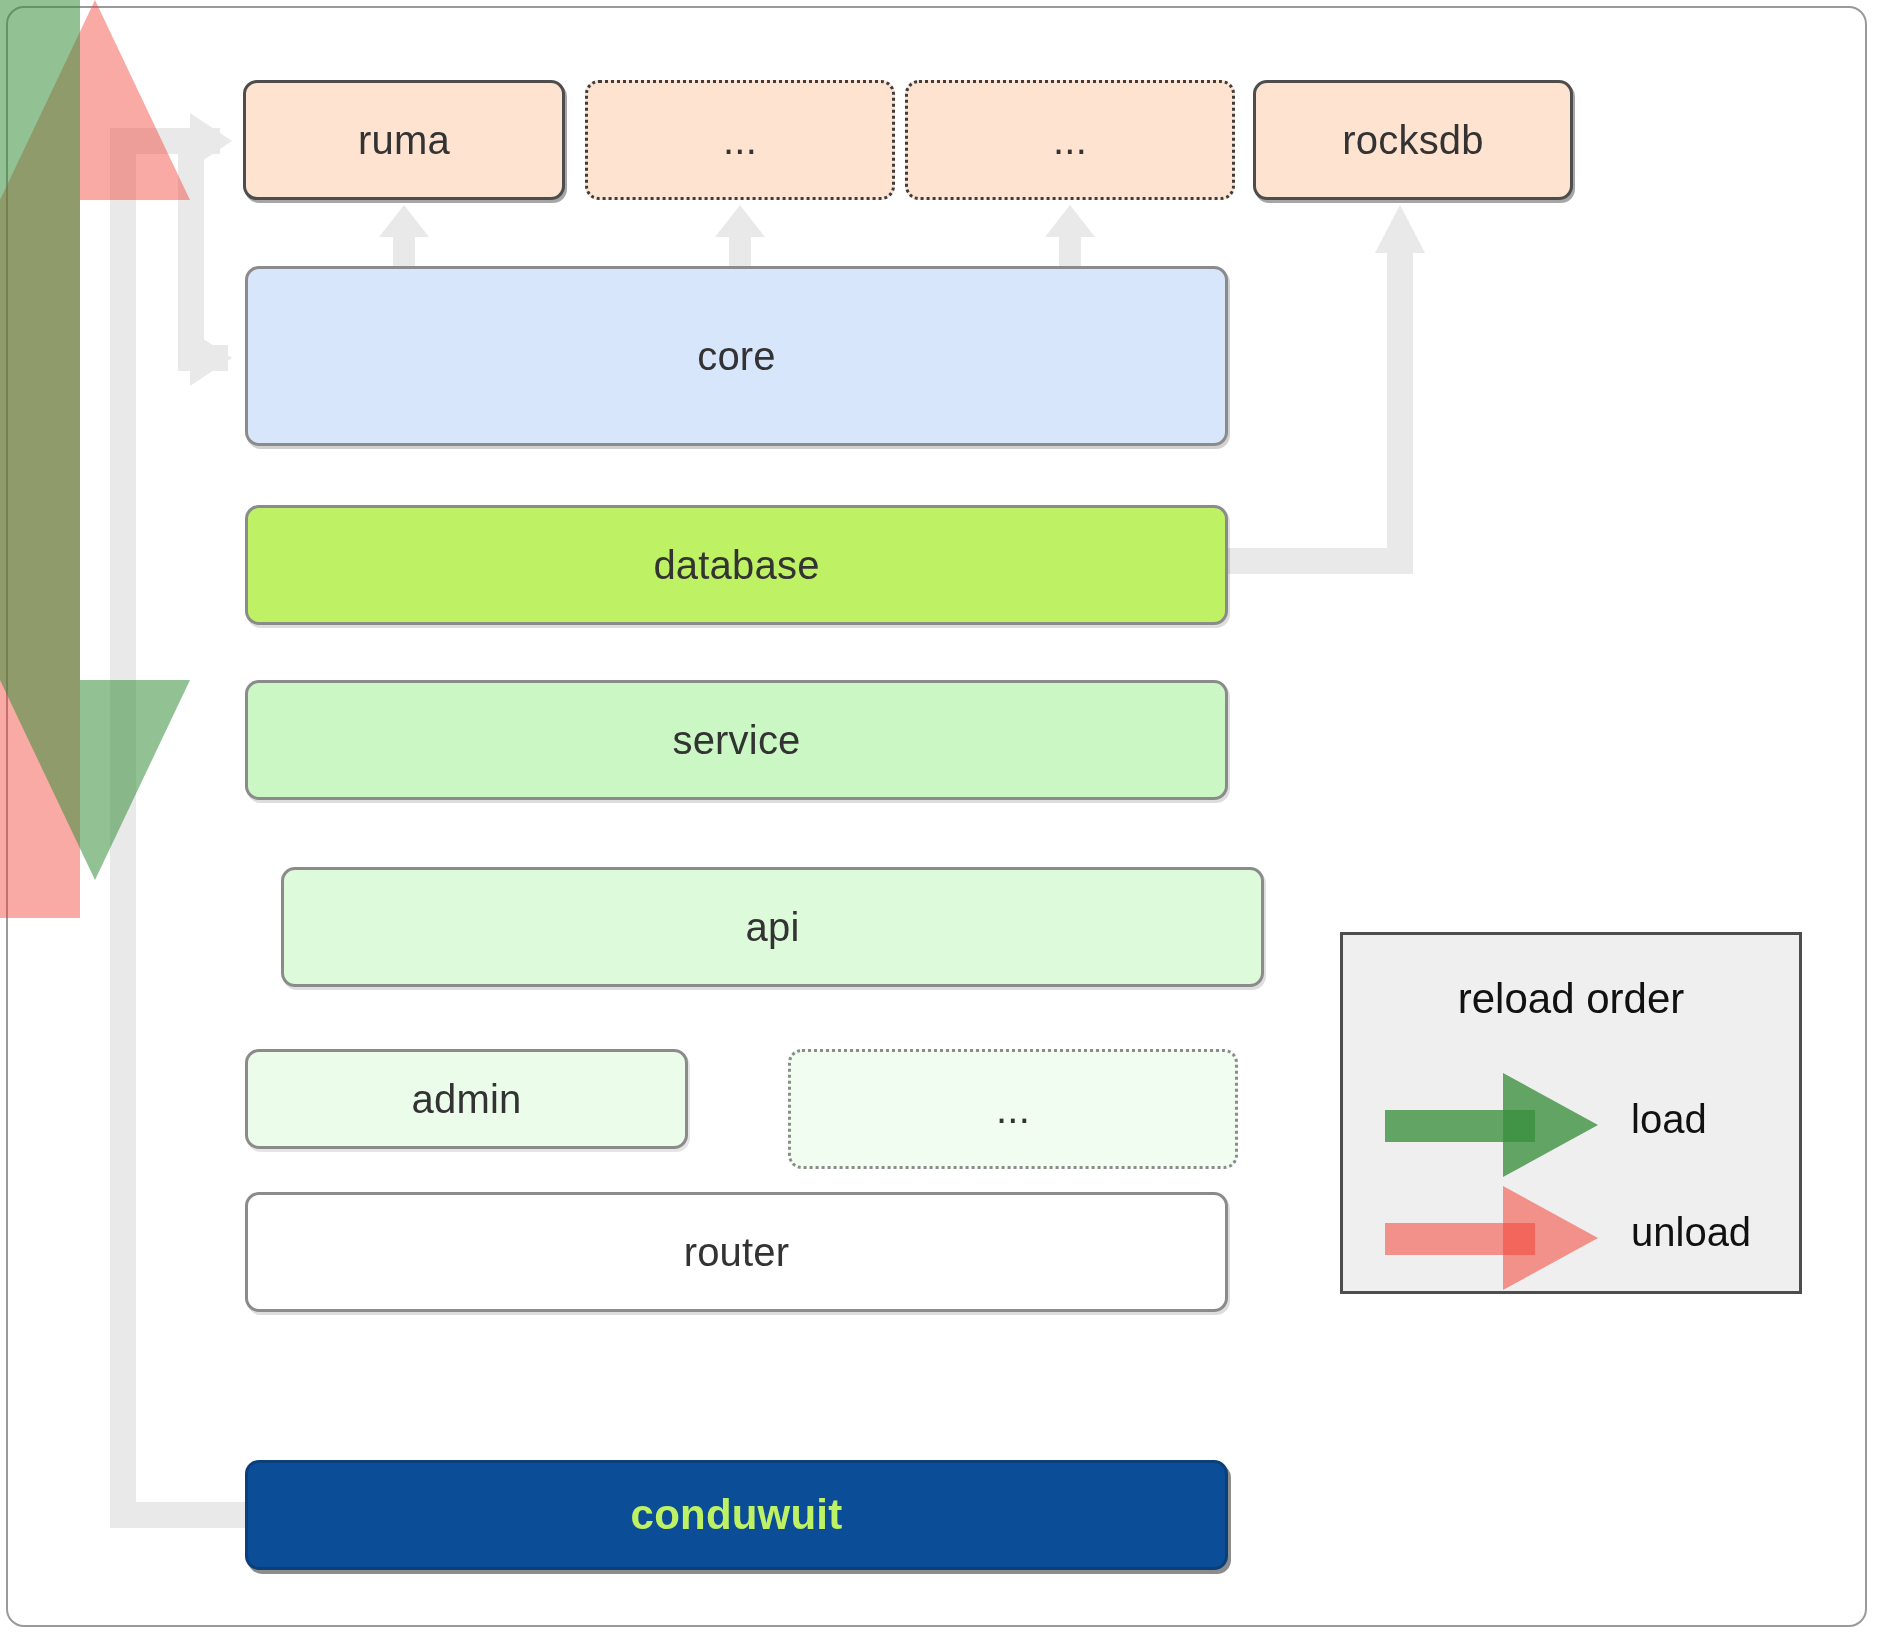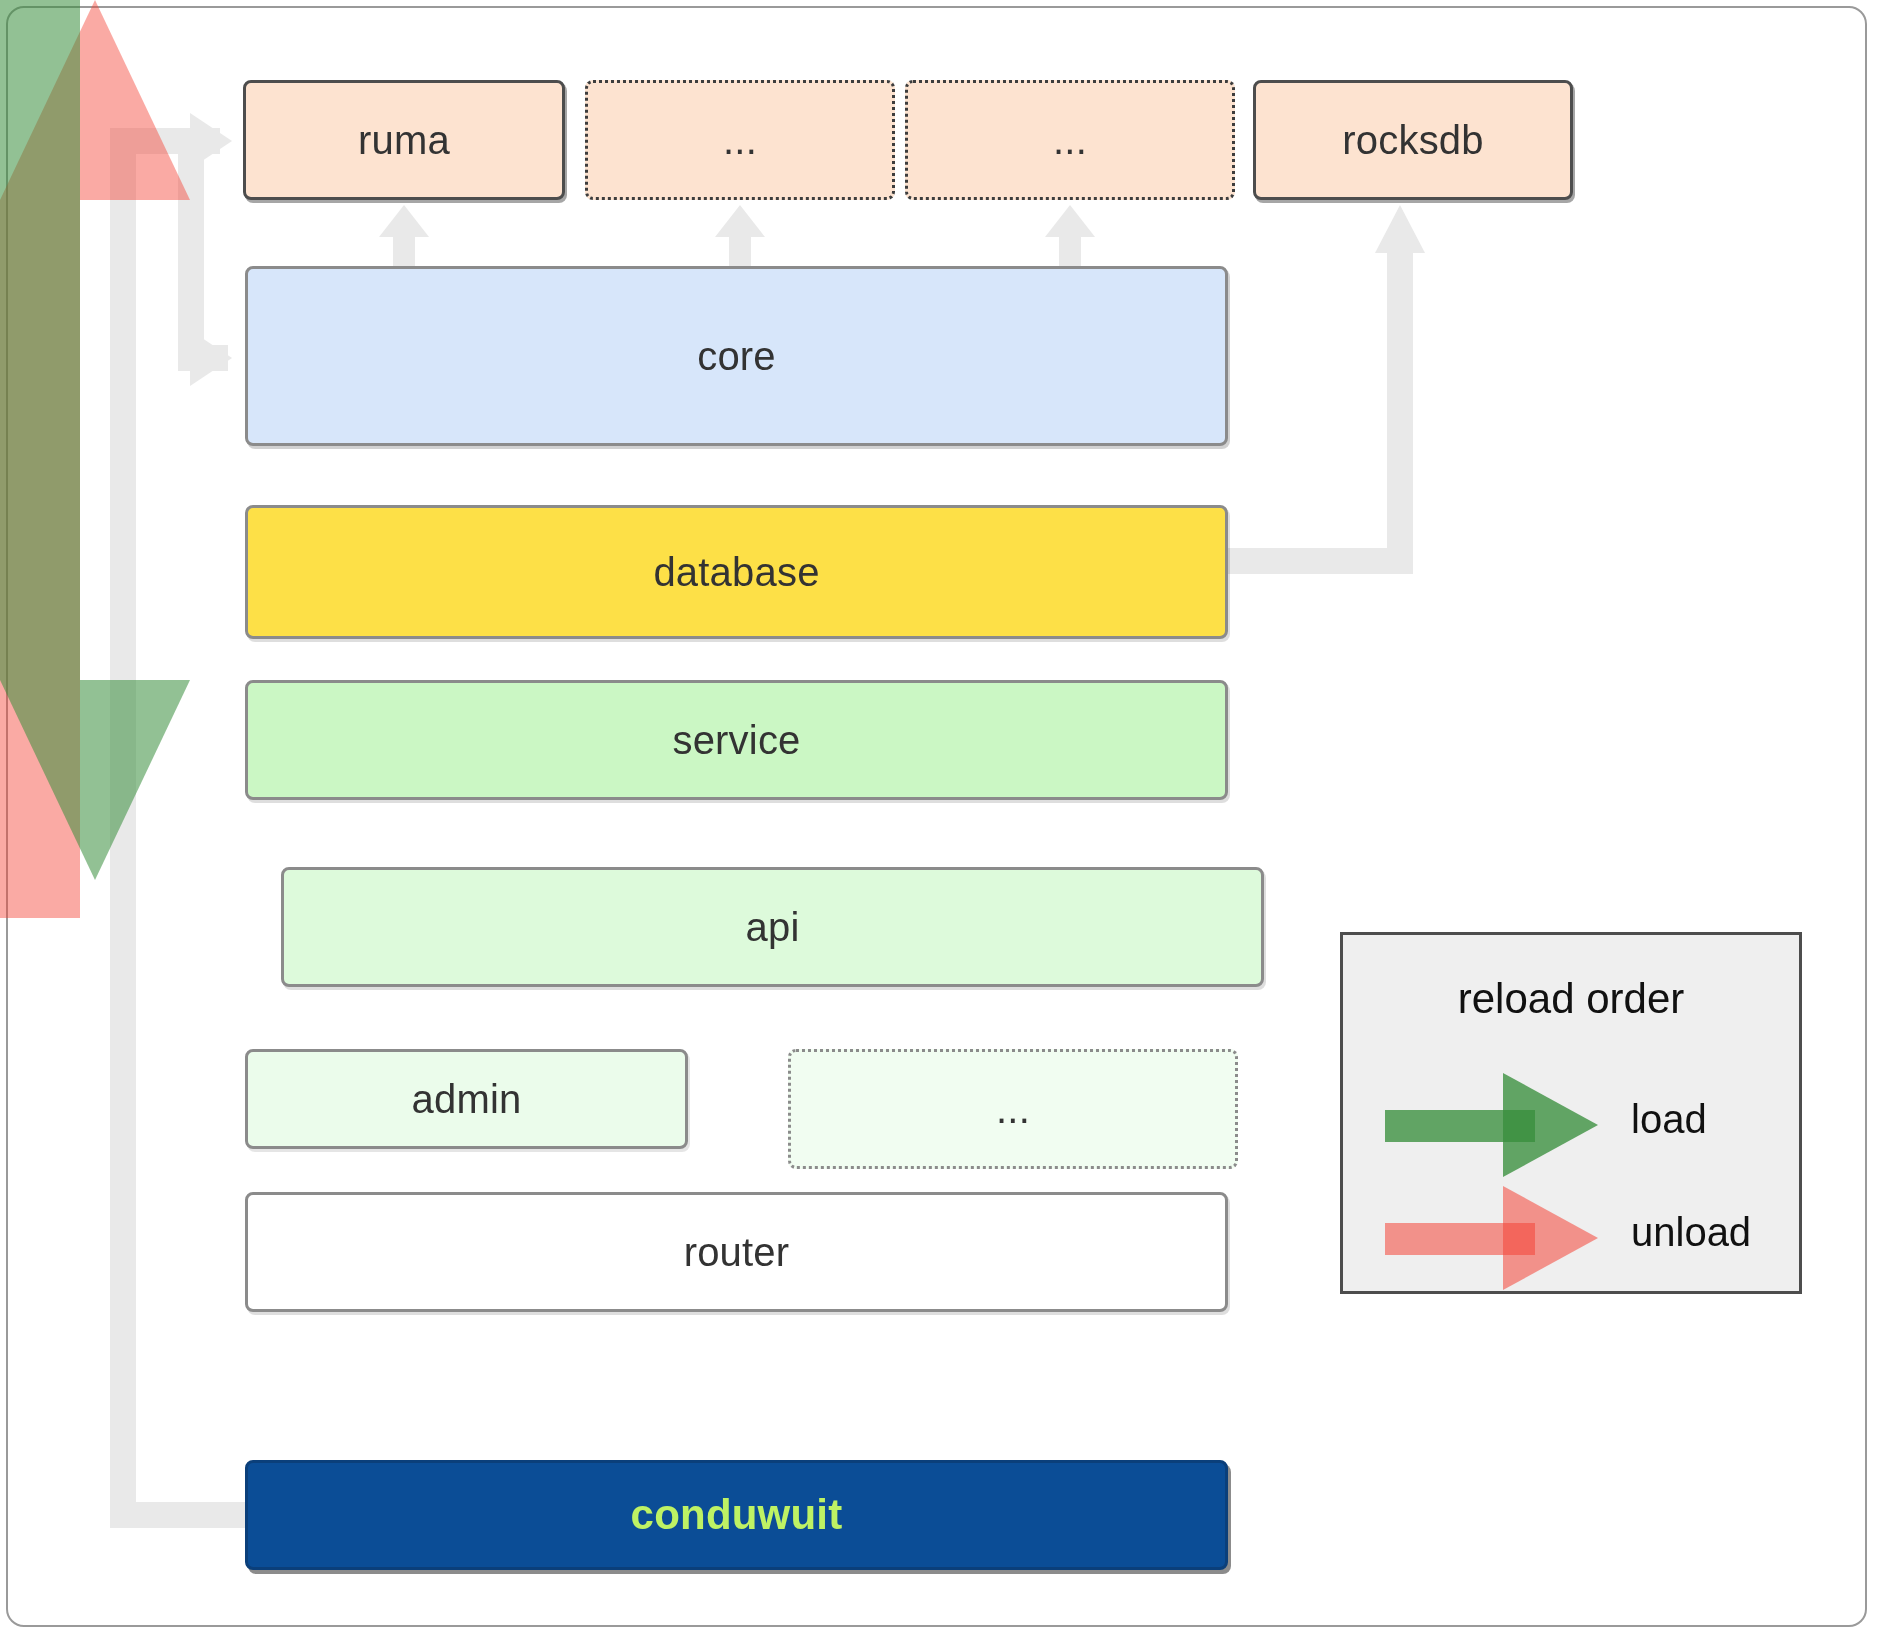--- a/index.html
+++ b/index.html
@@ -19,21 +19,21 @@
     border-radius:18px;
     background:#ffffff;
     box-sizing:border-box;
   }
   .node{
     position:absolute;
     box-sizing:border-box;
     display:flex;
     align-items:center;
     justify-content:center;
-    border-radius:8px;
+    border-radius:14px;
     font-size:40px;
     color:#333333;
     letter-spacing:.2px;
   }
   
   .dep{
     background:#fde3d0;
     border:3px solid #4d4d4d;
     height:120px;
     top:80px;
@@ -53,21 +53,21 @@
     left:245px;top:266px;width:983px;height:180px;
     background:#d7e6fa;border:3px solid #8b8b8b;
     box-shadow:2px 3px 0 rgba(0,0,0,.18);
   }
   
   .layer{
     left:245px;width:983px;
     border:3px solid #8b8b8b;
     box-shadow:2px 3px 0 rgba(0,0,0,.13);
   }
-  #n-database{top:505px;height:134px;background:#fde047;}
+  #n-database{top:505px;height:120px;background:#bef264;}
   #n-service{top:680px;height:120px;background:#cbf7c4;}
   #n-api{top:867px;height:120px;background:#ddfadb;margin-left:36px;}
   #n-admin{left:245px;top:1049px;width:443px;height:100px;background:#ebfceb;
            border:3px solid #8b8b8b;box-shadow:2px 3px 0 rgba(0,0,0,.10);}
   #n-sdots{left:788px;top:1049px;width:450px;height:120px;background:#f1fdf1;
            border:3px dotted #8b8b8b;}
   #n-router{top:1192px;height:120px;background:#ffffff;}
 
   
   #n-conduwuit{

